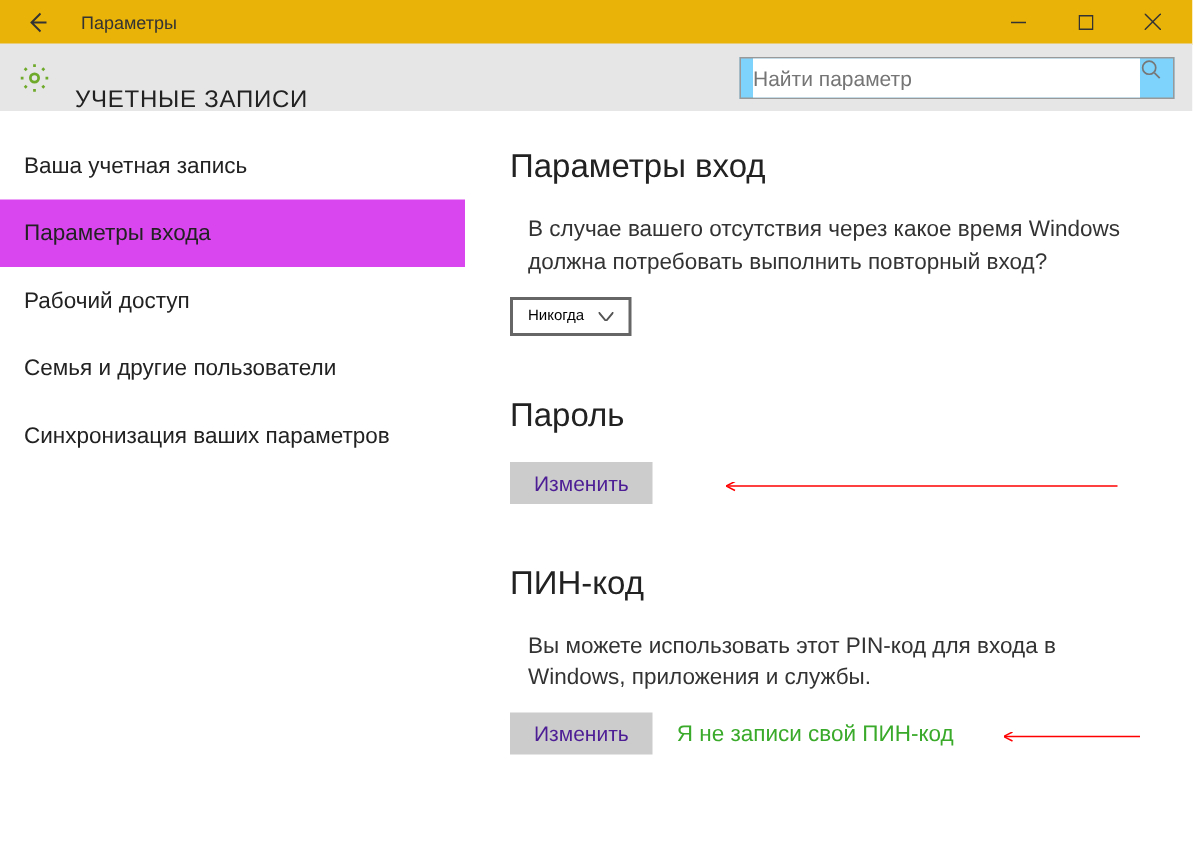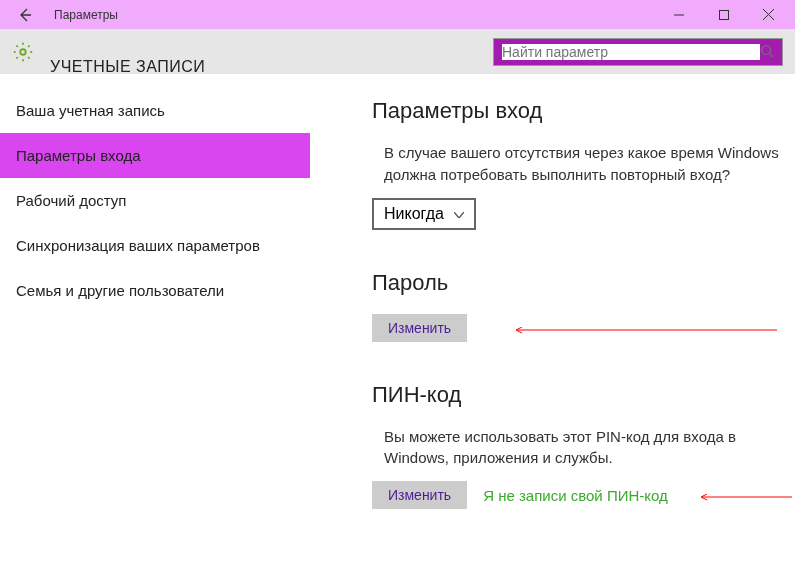--- a/index.html
+++ b/index.html
@@ -8,21 +8,21 @@
     font-size: 14px;
     color: #000;
     background: #fff;
     width: 795px;
     height: 563px;
     overflow: hidden;
     position: relative;
   }
   .titlebar {
     height: 30px;
-    background: #f0abfc;
+    background: #eab308;
     display: flex;
     align-items: center;
     padding: 0 4px 0 10px;
     border-bottom: 1px solid #e6e6e6;
   }
   .titlebar .back-btn {
     width: 30px; height: 30px;
     display: flex; align-items: center; justify-content: center;
     cursor: pointer;
     font-size: 15px;
@@ -59,37 +59,35 @@
     letter-spacing: 0.5px;
     color: #222;
     flex: 0 0 auto;
     margin-top: 30px;
   }
   .header .spacer { flex: 1; }
   .searchbox {
     width: 290px;
     height: 28px;
     border: 1px solid #999;
-    background: #a21caf;
-    display: flex;
-    align-items: center;
+    background: #7dd3fc;
+    display: flex;
     padding: 0 8px;
   }
   .searchbox input {
     border: none; outline: none;
     flex: 1;
     font-size: 14px;
     font-family: inherit;
     color: #666;
   }
   .searchbox .sicon { color: #666; font-size: 13px; }
   .container {
     display: flex;
     height: calc(563px - 30px - 44px);
-    gap: 32px;
   }
   .sidebar {
     width: 310px;
     background: #fff;
     padding-top: 14px;
   }
   .side-item {
     padding: 14px 16px;
     font-size: 15px;
     color: #222;
@@ -116,21 +114,21 @@
     line-height: 1.45;
     margin-bottom: 12px;
     max-width: 420px;
     margin-left: 12px;
   }
   .combo {
     display: inline-flex;
     align-items: center;
     border: 2px solid #666;
     padding: 5px 10px;
-    font-size: 16px;
+    font-size: 10px;
     cursor: pointer;
     gap: 10px;
     margin-bottom: 40px;
   }
   .combo .chev { font-size: 11px; color:#555; }
   .btn {
     display: inline-block;
     background: #ccc;
     border: none;
     padding: 6px 16px;
@@ -203,22 +201,22 @@
         </svg>
     </span>
   </div>
 </div>
 
 <div class="container">
   <div class="sidebar">
     <div class="side-item">Ваша учетная запись</div>
     <div class="side-item active">Параметры входа</div>
     <div class="side-item">Рабочий доступ</div>
+    <div class="side-item">Семья и другие пользователи</div>
     <div class="side-item">Синхронизация ваших параметров</div>
-    <div class="side-item">Семья и другие пользователи</div>
   </div>
 
   <div class="content">
 
     <div class="section-h">Параметры вход</div>
     <div class="desc">В случае вашего отсутствия через какое время Windows должна потребовать выполнить повторный вход?</div>
     <div class="combo">
       <span>Никогда</span>
       <span class="chev">
         <svg width="10" height="6" viewBox="0 0 10 6">

